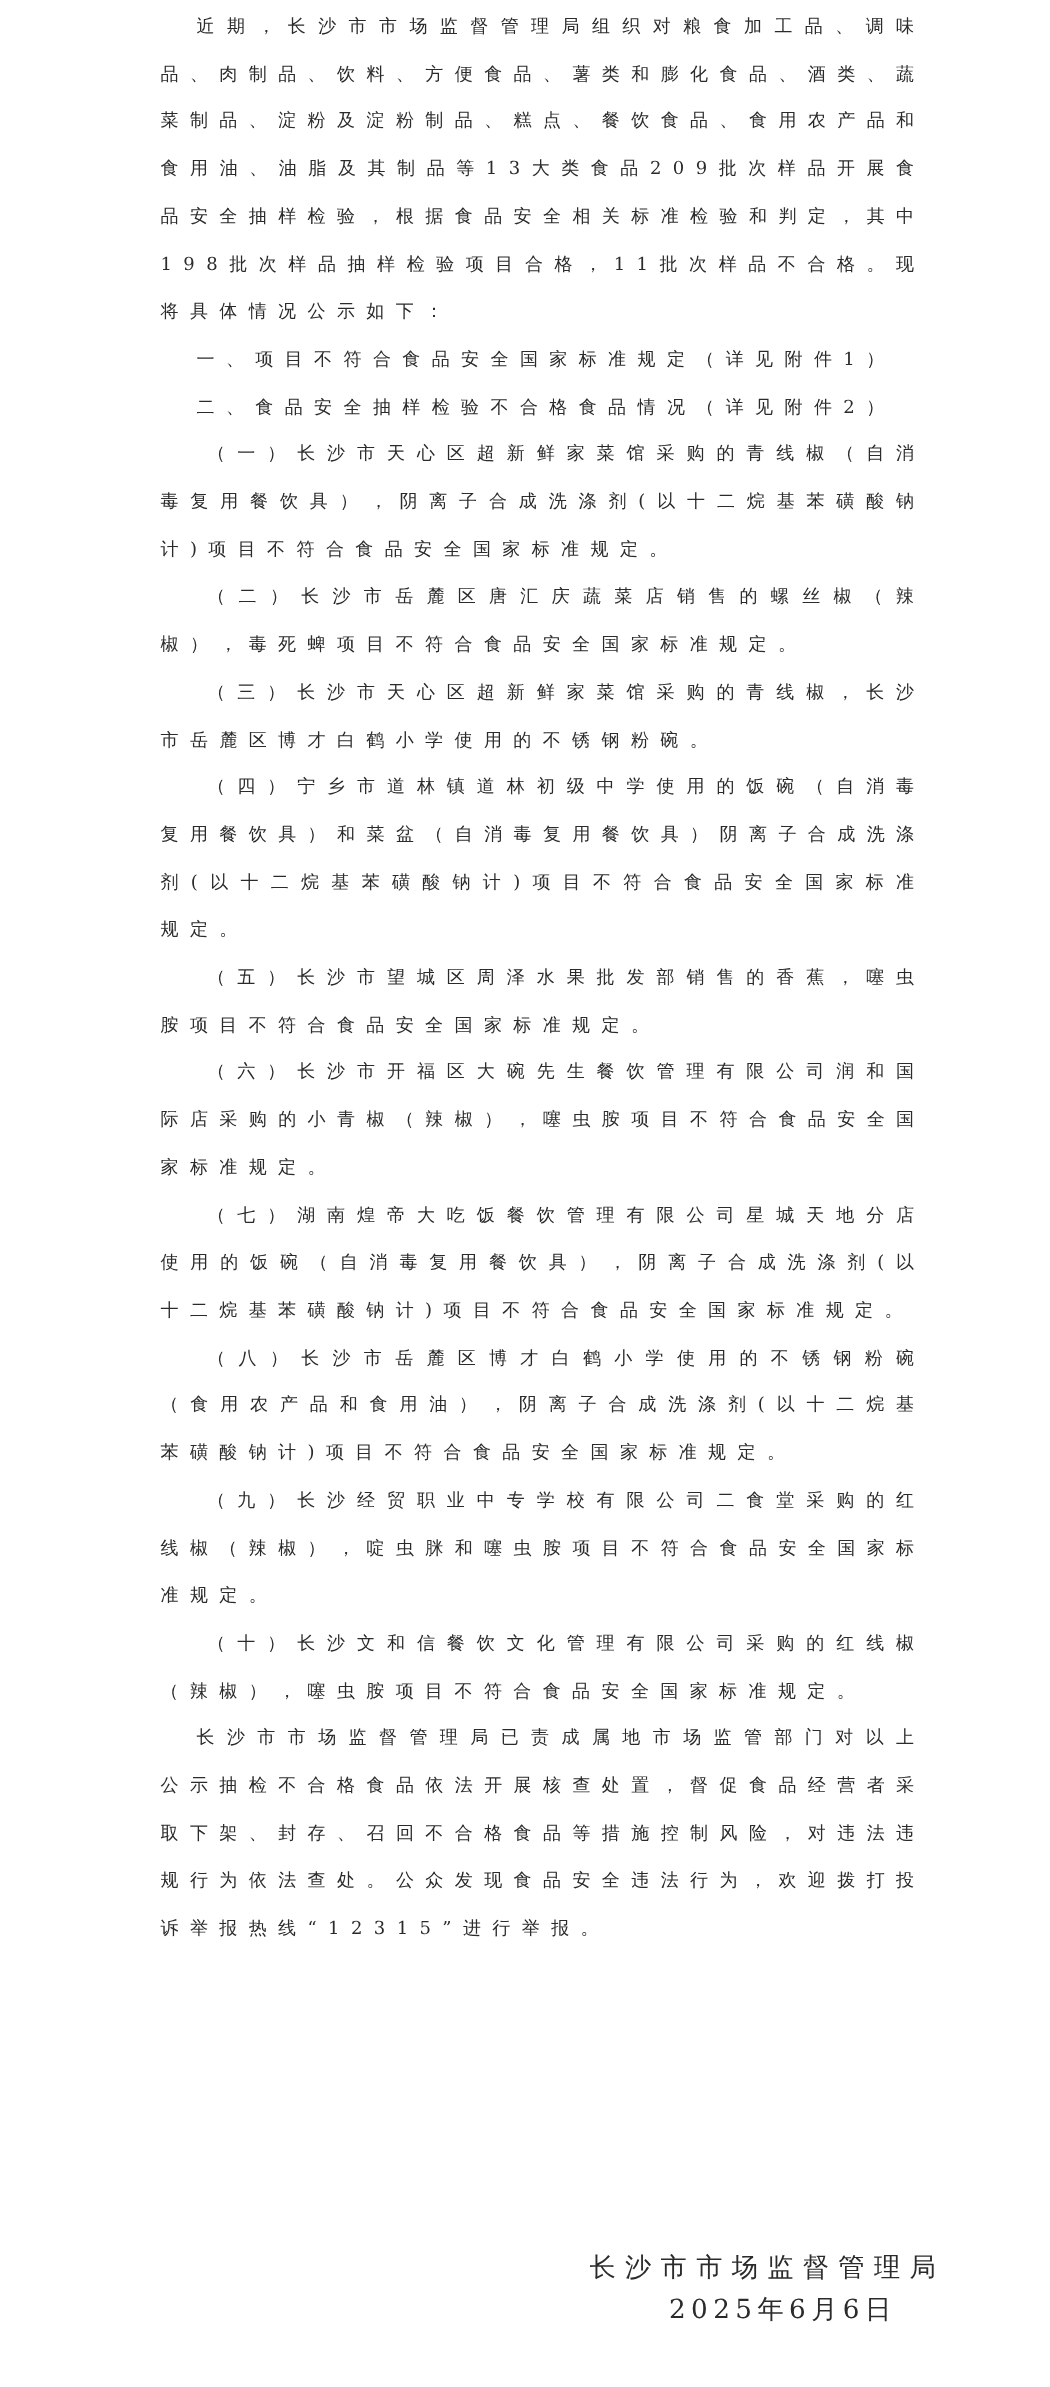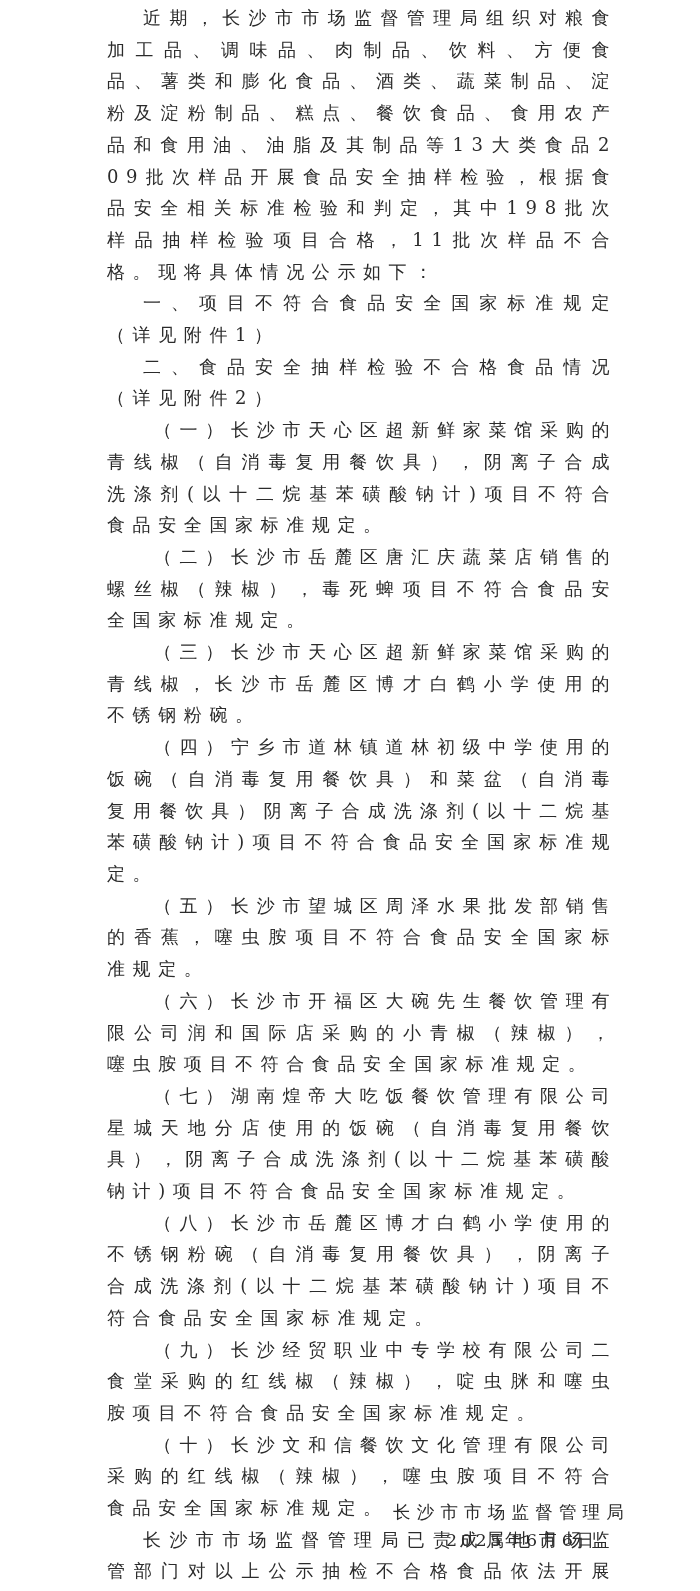--- a/index.html
+++ b/index.html
@@ -16,21 +16,21 @@
       color: #2b2b2b;
     }
     .doc {
       position: absolute;
       left: 107px;
       top: 2px;
       width: 510px;
     }
     .para {
       margin: 0;
-      font-size: 18px;
+      font-size: 12px;
       line-height: 31.7px;
       letter-spacing: 7.6px;
       text-align: justify;
       text-indent: 2em;
       word-break: break-all;
     }
     .para.indent-heading {
       text-indent: 2em;
     }
     .para.indent-item {
@@ -68,21 +68,21 @@
   <p class="para indent-heading">一、项目不符合食品安全国家标准规定（详见附件1）</p>
   <p class="para indent-heading">二、食品安全抽样检验不合格食品情况（详见附件2）</p>
 
   <p class="para indent-item">（一）长沙市天心区超新鲜家菜馆采购的青线椒（自消毒复用餐饮具），阴离子合成洗涤剂(以十二烷基苯磺酸钠计)项目不符合食品安全国家标准规定。</p>
   <p class="para indent-item">（二）长沙市岳麓区唐汇庆蔬菜店销售的螺丝椒（辣椒），毒死蜱项目不符合食品安全国家标准规定。</p>
   <p class="para indent-item">（三）长沙市天心区超新鲜家菜馆采购的青线椒，长沙市岳麓区博才白鹤小学使用的不锈钢粉碗。</p>
   <p class="para indent-item">（四）宁乡市道林镇道林初级中学使用的饭碗（自消毒复用餐饮具）和菜盆（自消毒复用餐饮具）阴离子合成洗涤剂(以十二烷基苯磺酸钠计)项目不符合食品安全国家标准规定。</p>
   <p class="para indent-item">（五）长沙市望城区周泽水果批发部销售的香蕉，噻虫胺项目不符合食品安全国家标准规定。</p>
   <p class="para indent-item">（六）长沙市开福区大碗先生餐饮管理有限公司润和国际店采购的小青椒（辣椒），噻虫胺项目不符合食品安全国家标准规定。</p>
   <p class="para indent-item">（七）湖南煌帝大吃饭餐饮管理有限公司星城天地分店使用的饭碗（自消毒复用餐饮具），阴离子合成洗涤剂(以十二烷基苯磺酸钠计)项目不符合食品安全国家标准规定。</p>
-  <p class="para indent-item">（八）长沙市岳麓区博才白鹤小学使用的不锈钢粉碗（自消毒复用餐饮具），阴离子合成洗涤剂(以十二烷基苯磺酸钠计)项目不符合食品安全国家标准规定。</p>
+  <p class="para indent-item">（八）长沙市岳麓区博才白鹤小学使用的不锈钢粉碗（食用农产品和食用油），阴离子合成洗涤剂(以十二烷基苯磺酸钠计)项目不符合食品安全国家标准规定。</p>
   <p class="para indent-item">（九）长沙经贸职业中专学校有限公司二食堂采购的红线椒（辣椒），啶虫脒和噻虫胺项目不符合食品安全国家标准规定。</p>
   <p class="para indent-item">（十）长沙文和信餐饮文化管理有限公司采购的红线椒（辣椒），噻虫胺项目不符合食品安全国家标准规定。</p>
 
   <p class="para">长沙市市场监督管理局已责成属地市场监管部门对以上公示抽检不合格食品依法开展核查处置，督促食品经营者采取下架、封存、召回不合格食品等措施控制风险，对违法违规行为依法查处。公众发现食品安全违法行为，欢迎拨打投诉举报热线“12315”进行举报。</p>
 
 </div>
 
 <div class="signature">
   <span class="sig-org">长沙市市场监督管理局</span>
   <span class="sig-date">2025年6月6日</span>

